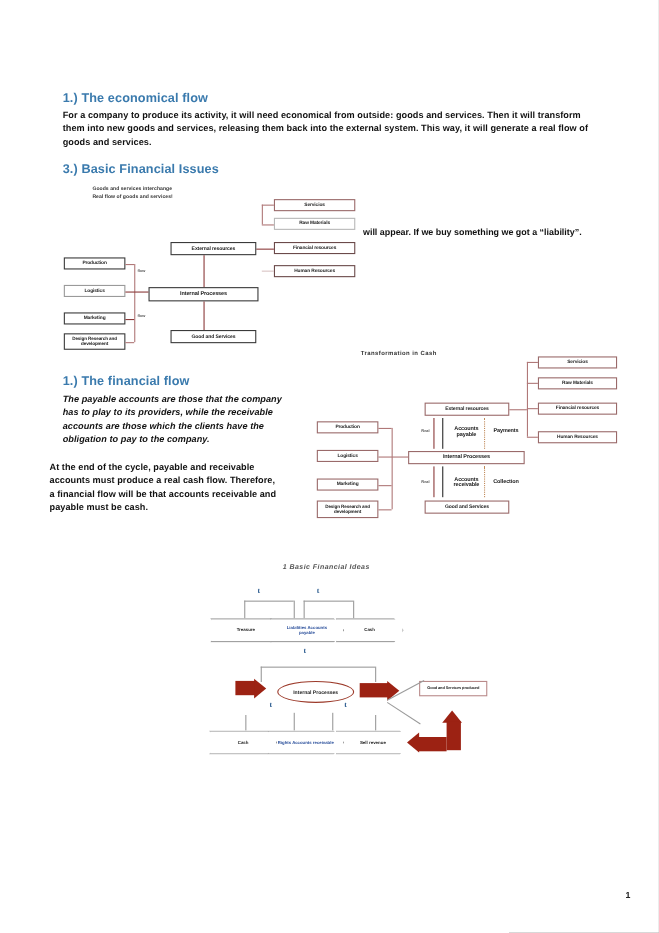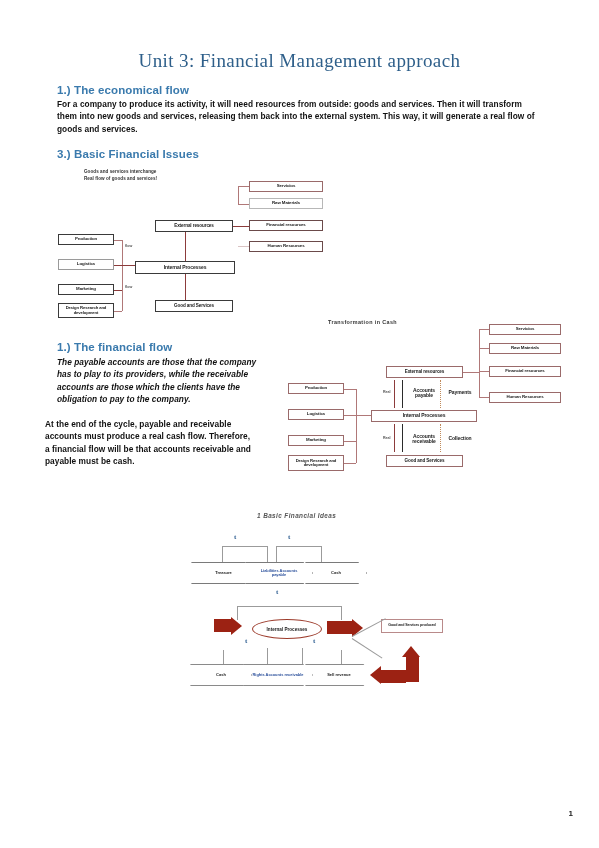--- a/index.html
+++ b/index.html
@@ -100,24 +100,23 @@
     position:absolute;border:1px solid #9c3a2a;border-radius:50%;
     display:flex;align-items:center;justify-content:center;
     font-weight:bold;color:#1a1a1a;background:#fff;
   }
 </style>
 </head>
 <body>
 
 <div class="page">
 
-  <div class="doc-title">Unit 3: Financial Management approach</div>
 
   <div class="h2" style="left:57px;top:84px;">1.) The economical flow</div>
-  <div class="para" style="left:57px;top:98px;width:480px;">For a company to produce its activity, it will need resources from outside: goods and services. Then it will transform them into new goods and services, releasing them back into the external system. This way, it will generate a real flow of goods and services.</div>
+  <div class="para" style="left:57px;top:98px;width:480px;">For a company to produce its activity, it will need economical from outside: goods and services. Then it will transform them into new goods and services, releasing them back into the external system. This way, it will generate a real flow of goods and services.</div>
 
   <div class="h2" style="left:57px;top:148px;">3.) Basic Financial Issues</div>
 
   <div class="cap" style="left:84px;top:169px;">Goods and services  interchange</div>
   <div class="cap" style="left:84px;top:176px;">Real flow of goods and services!</div>
 
   <div class="dbox" style="left:249px;top:181px;width:74px;height:11px;font-size:4.4px;">Servicios</div>
   <div class="dbox" style="left:249px;top:198px;width:74px;height:11px;font-size:4.4px;border-color:#b7b7b7;">Raw Materials</div>
   <div class="dbox thick" style="left:249px;top:220px;width:74px;height:11px;font-size:4.4px;">Financial resources</div>
   <div class="dbox thick" style="left:249px;top:241px;width:74px;height:11px;font-size:4.4px;">Human Resources</div>
@@ -144,20 +143,21 @@
   <div class="dbox dark" style="left:58px;top:284px;width:56px;height:11px;font-size:4.4px;">Marketing</div>
   <div class="dbox dark" style="left:58px;top:303px;width:56px;height:15px;font-size:4.2px;padding:0 2px;">Design Research and development</div>
 
   <div class="ln v" style="left:122px;top:240px;height:71px;"></div>
   <div class="ln h" style="left:114px;top:240px;width:8px;"></div>
   <div class="ln h dk" style="left:114px;top:265px;width:21px;"></div>
   <div class="ln h dk" style="left:114px;top:290px;width:8px;"></div>
   <div class="ln h" style="left:114px;top:311px;width:8px;"></div>
 
   <div class="callout" style="left:330px;top:206px;width:225px;">
+    <div>will appear. If we buy something we got a “liability”.</div>
   </div>
 
   <div class="h2" style="left:57px;top:341px;">1.) The financial flow</div>
   <div class="para" style="left:57px;top:356px;width:212px;font-style:italic;">The payable accounts are those that the company has to play to its providers, while the receivable accounts are those which the clients have the obligation to pay to the company.</div>
   <div class="para" style="left:45px;top:418px;width:212px;">At the end of the cycle, payable and receivable accounts must produce a real cash flow. Therefore, a financial flow will be that accounts receivable and payable must be cash.</div>
 
   <div class="cap-i" style="left:328px;top:319px;font-style:normal;font-size:5.4px;color:#333;">Transformation in Cash</div>
 
   <div class="dbox" style="left:489px;top:324px;width:72px;height:11px;font-size:4.4px;">Servicios</div>
   <div class="dbox" style="left:489px;top:343px;width:72px;height:11px;font-size:4.4px;">Raw Materials</div>

